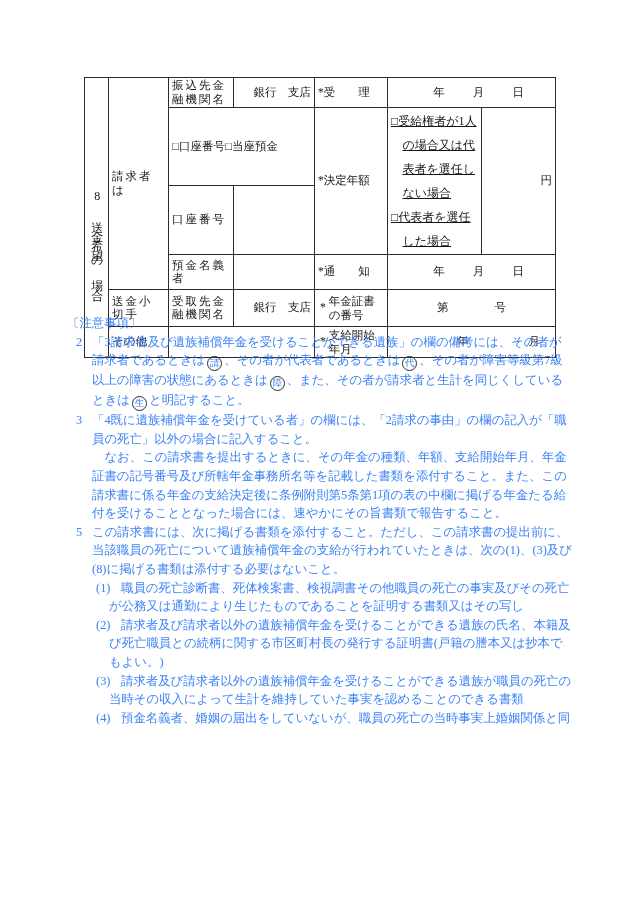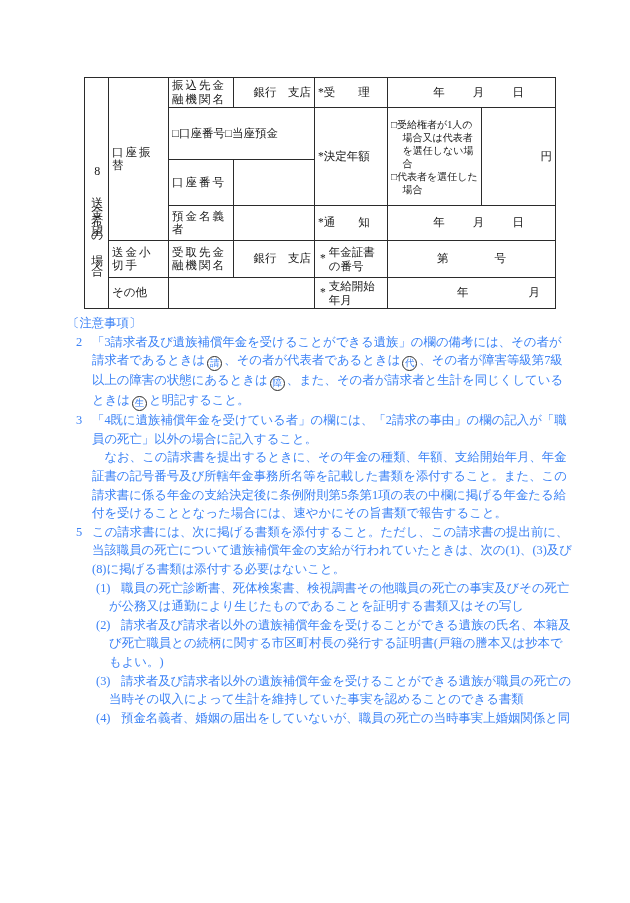--- a/index.html
+++ b/index.html
@@ -47,22 +47,22 @@
   td.sp  { letter-spacing:2px; padding:1px 2px; }
   td.val { text-align:right; }
 
   td.chkline { letter-spacing:0; padding-left:5px; }
   .chk { margin-right:0; }
 
   td.starlab { text-align:left; padding-left:3px; letter-spacing:0; }
 
   td.optcell { padding:2px 3px; }
   .opt {
-    font-size:10px; line-height:13px;
-    padding-left:11.5px; text-indent:-11.5px;
+    font-size:12px; line-height:24px;
+    padding-left:11.5px; text-indent:-11.5px;text-decoration:underline;
   }
   td.yencell { text-align:right; padding-right:5px; }
 
   td.flexcell { padding:0; }
   .flexin {
     display:flex; align-items:center; justify-content:space-evenly;
     width:100%; height:100%;
   }
   .flexin.d3 { padding-left:14px; box-sizing:border-box; }
   .flexin.spread { justify-content:space-between; padding:0 12px 0 66px; box-sizing:border-box; }
@@ -108,21 +108,21 @@
       <col style="width:81px">
         <col style="width:73px">
         <col style="width:94px">
       <col style="width:74px">
     </colgroup>
     <tbody>
       <tr style="height:28px">
         <td rowspan="6" class="vertcell">
           <div class="vert">8送金希望の場合</div>
         </td>
-        <td rowspan="4" class="lab sp">口座振替</td>
+        <td rowspan="4" class="lab sp">請求者は</td>
         <td class="lab sp">振込先金融機関名</td>
         <td class="val">銀行　支店</td>
         <td class="starlab">*受　　理</td>
         <td colspan="2" class="flexcell">
           <div class="flexin d3">
             <span>年</span>
             <span>月</span>
             <span>日</span>
           </div>
         </td>

